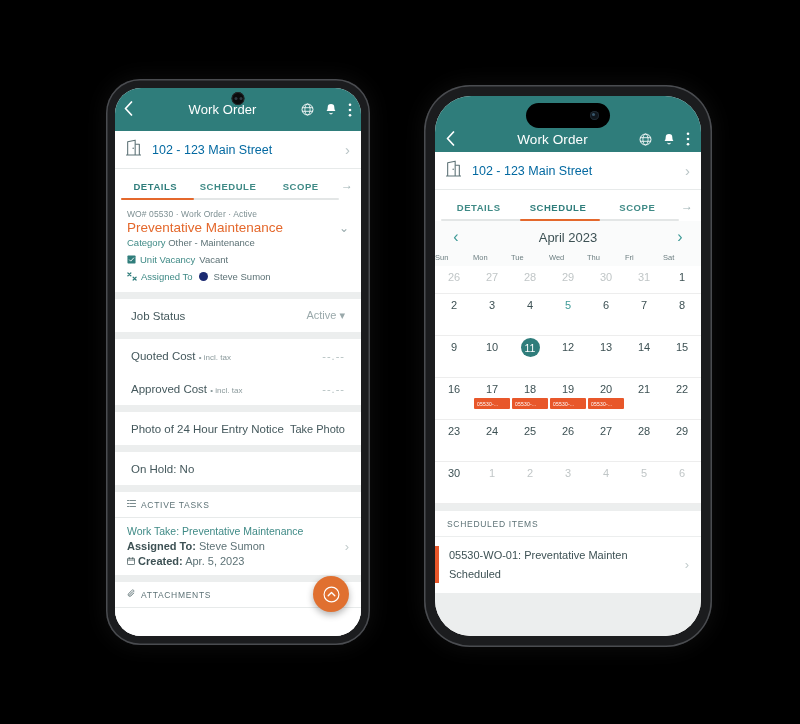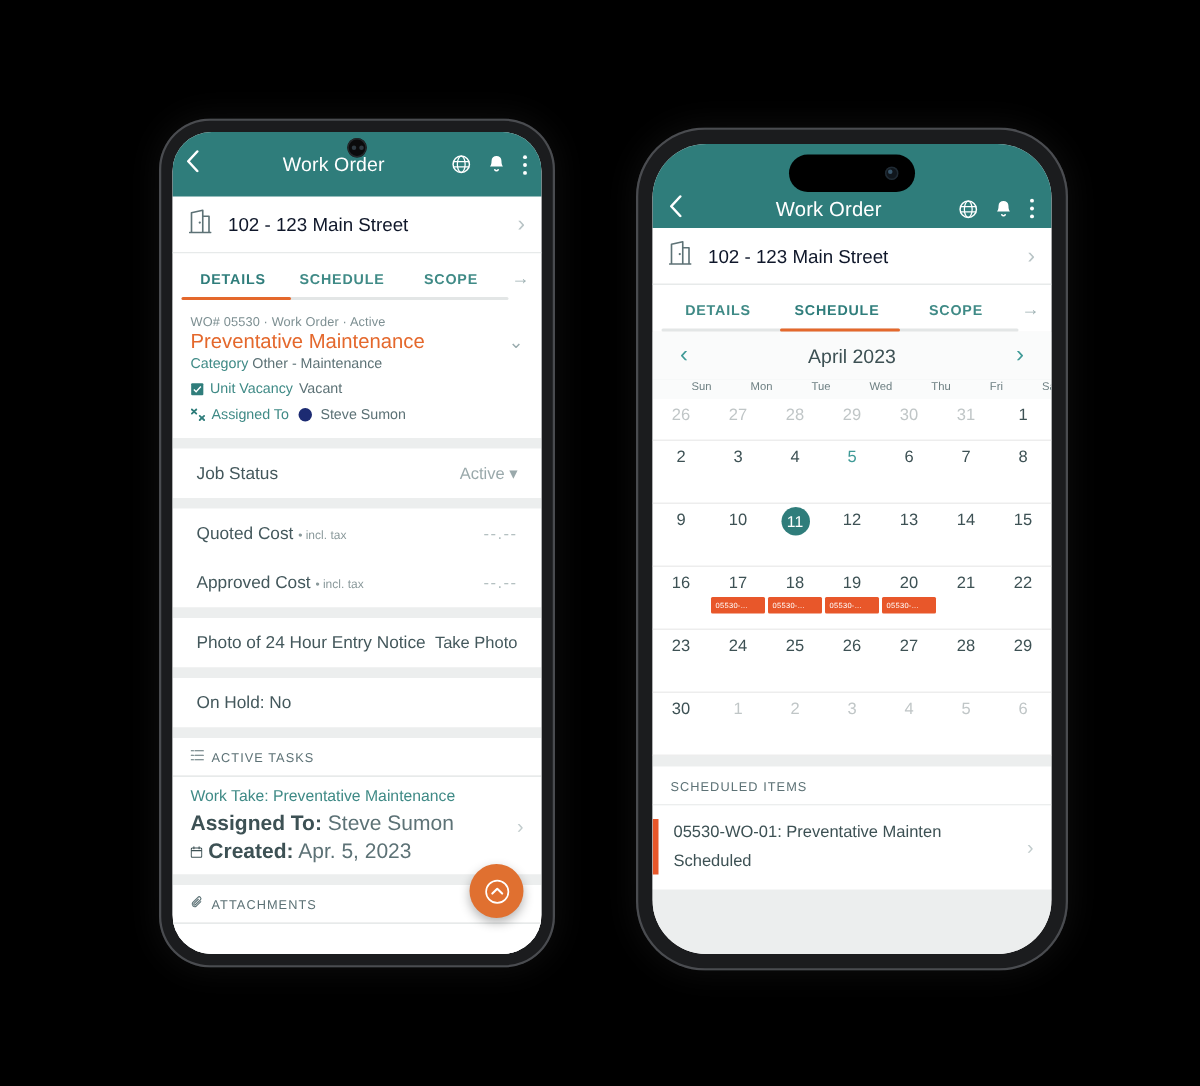--- a/index.html
+++ b/index.html
@@ -68,21 +68,21 @@
   #phone-ios .appbar .title{ font-size:13.5px; }
   .appbar .actions{ display:flex; align-items:center; gap:11px; }
   .appbar .actions svg{ display:block; }
 
   
   .addr-row{
     display:flex; align-items:center; gap:11px;
     padding: 0 11px; height: 38px; background:#fff;
     border-bottom:1px solid #e7eaea;
   }
-  .addr-row .txt{ flex:1; font-size:12.5px; color:#0f172a; }
+  .addr-row .txt{ flex:1; font-size:12.5px; color:#0369a1; }
   .addr-row .chev{ color:#b9c4c6; font-size:15px; }
 
   
   .tabs{
     position:relative; display:flex; align-items:center;
     height: 31px; background:#fff; padding: 0 4px;
   }
   .tab{
     flex:1; text-align:center; font-size:9.5px; letter-spacing:.55px;
     color:#3f8a86; font-weight:600; padding-top:3px; cursor:pointer;
@@ -137,39 +137,39 @@
     font-size:8.5px; letter-spacing:.7px; color:#5d7276; background:#fff;
   }
   .section-head .sp{ flex:1; }
   .section-head .caret{ color:#9aacae; font-size:11px;}
 
   .task{
     display:flex; align-items:flex-start; padding: 7px 12px 8px; background:#fff;
   }
   .task .col{ flex:1; }
   .task-title{ font-size:10.5px; color:#3f8a86; }
-  .task-sub{ font-size:14px; color:#5d7276; margin-top:3px; }
+  .task-sub{ font-size:11px; color:#5d7276; margin-top:3px; }
   .task-sub b{ color:#3d5154; }
   .task .chev{ color:#c2cccd; font-size:13px; align-self:center;}
 
   .fab{
     position:absolute; right:12px; bottom:24px;
     width:36px; height:36px; border-radius:50%;
     background:#e07030; display:flex; align-items:center; justify-content:center;
     box-shadow: 0 3px 7px rgba(0,0,0,.3); cursor:pointer;
   }
 
   
   .cal-head{
     display:flex; align-items:center; height:32px; padding:0 12px; background:#fafbfb;
   }
   .cal-head .nav{ color:#3f9a97; font-size:16px; width:18px; text-align:center; cursor:pointer;}
   .cal-head .mon{ flex:1; text-align:center; font-size:13px; color:#3d5154;}
   .cal-dow{ display:flex; background:#fafbfb; padding-bottom:4px;}
-  .cal-dow div{ flex:1; text-align:left; font-size:7.5px; color:#6d7f82;padding-left:26px;}
+  .cal-dow div{ flex:1; text-align:left; font-size:7.5px; color:#6d7f82;}
   .cal-grid{ background:#fff; }
   .cal-week{
     display:flex; position:relative; height:42px;
     border-bottom:1px solid #ededed;
   }
   .cal-week:first-child{ height:28px; }
   .cal-cell{ flex:1; text-align:center; padding-top:5px; font-size:11px; color:#3d5154;}
   .cal-cell.out{ color:#c0c6c7; }
   .cal-cell.teal{ color:#3f9a97; }
   .cal-cell .pill{

